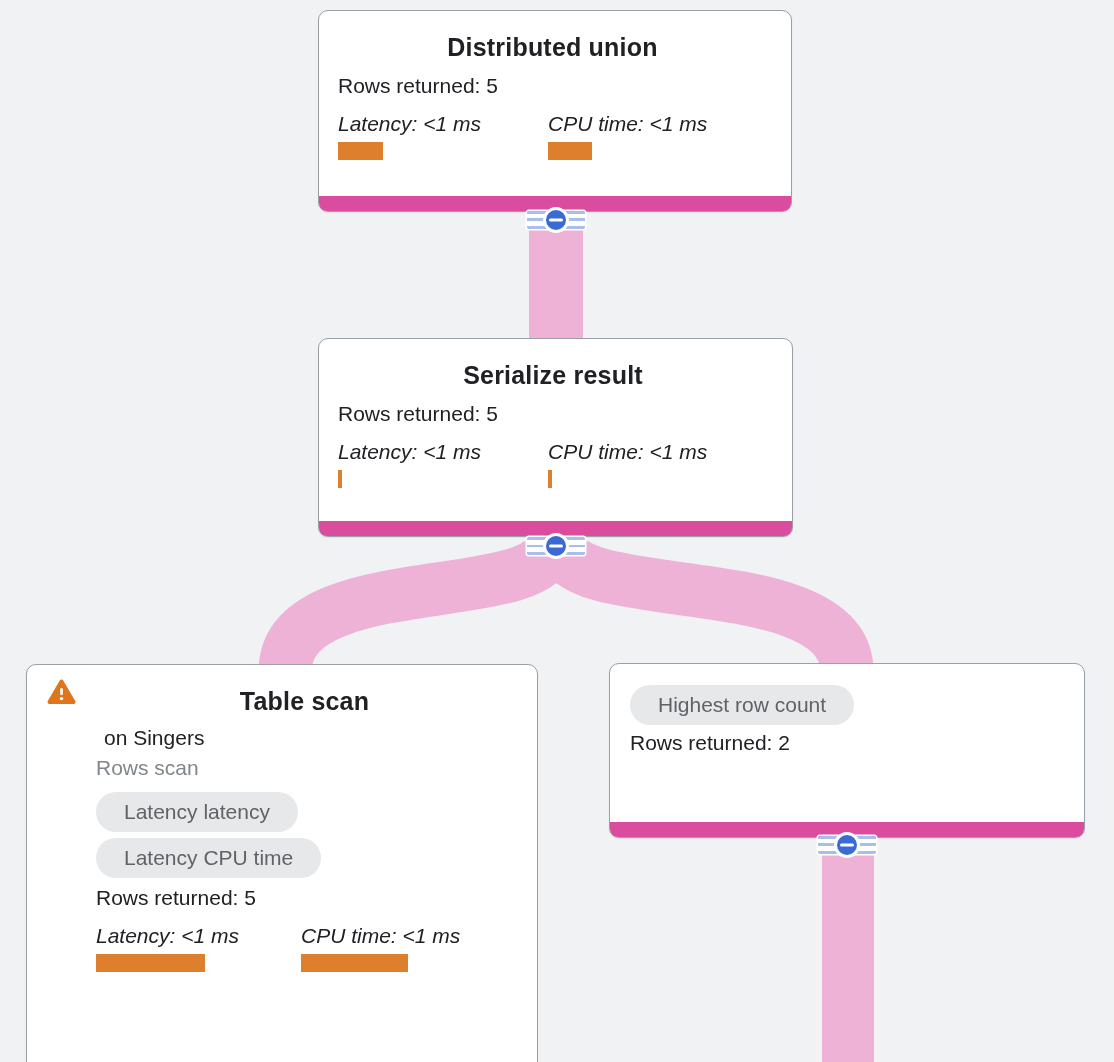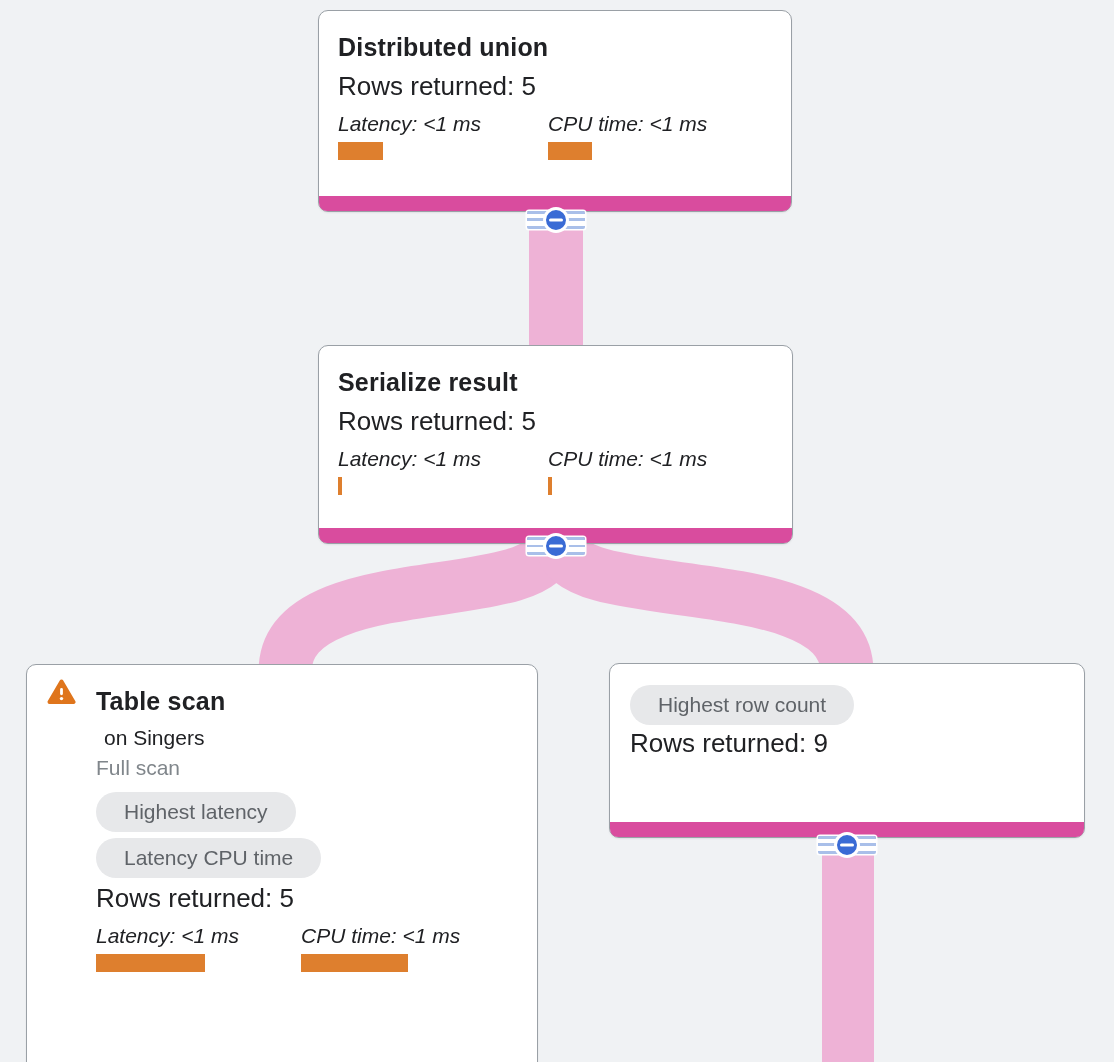--- a/index.html
+++ b/index.html
@@ -37,22 +37,23 @@
   }
   .accent-strip{
     position:absolute;left:0;right:0;bottom:0;height:15px;
     background:var(--accent-magenta);
     border-radius:0 0 8px 8px;
   }
   .n-title{
     font-size:25px;line-height:30px;font-weight:600;
     color:var(--text-primary);letter-spacing:.2px;
     margin-bottom:12px;
+    text-align:center;
   }
-  .n-rows{font-size:26px;line-height:24px;color:var(--text-primary);margin-bottom:14px;}
+  .n-rows{font-size:21px;line-height:24px;color:var(--text-primary);margin-bottom:14px;}
   .n-sub{font-size:21px;line-height:24px;color:var(--text-primary);margin-bottom:6px;margin-left:8px;}
   .n-note{font-size:21px;line-height:24px;color:var(--text-muted);margin-bottom:12px;}
   .badges{display:flex;flex-direction:column;align-items:flex-start;gap:6px;margin-bottom:8px;text-align:center;}
   .badge{
     height:40px;border-radius:20px;background:var(--badge-bg);
     color:var(--badge-text);font-size:21px;
     display:inline-flex;align-items:center;padding:0 28px;
   }
   .metrics{display:flex;font-style:italic;}
   .metric{width:210px;}
@@ -113,21 +114,21 @@
         <div class="m-bar" style="width: 45px;"></div>
       </div>
       <div class="metric">
         <div class="m-label">CPU time: &lt;1 ms</div>
         <div class="m-bar" style="width: 44px;"></div>
       </div>
     </div>
     <div class="accent-strip"></div>
   </div>
 
-  <div class="node" style="left:318px;top:345px;width:475px;height:199px">
+  <div class="node" style="left:318px;top:338px;width:475px;height:199px">
     <div class="n-title">Serialize result</div>
     <div class="n-rows">Rows returned: 5</div>
     <div class="metrics">
       <div class="metric">
         <div class="m-label">Latency: &lt;1 ms</div>
         <div class="m-bar" style="width: 4px;"></div>
       </div>
       <div class="metric">
         <div class="m-label">CPU time: &lt;1 ms</div>
         <div class="m-bar" style="width: 4px;"></div>
@@ -137,44 +138,44 @@
   </div>
 
   <div class="node node-table-scan" style="left:26px;top:664px;width:512px;height:436px">
     <svg class="warning" viewBox="0 0 29 26">
       <path d="M14.5 2.5 L26.5 23 H2.5 Z" fill="var(--warning-orange)" stroke="var(--warning-orange)" stroke-width="4" stroke-linejoin="round"></path>
       <rect x="13.1" y="9" width="2.8" height="7.2" rx="1.4" fill="#fff"></rect>
       <circle cx="14.5" cy="19.6" r="1.7" fill="#fff"></circle>
     </svg>
     <div class="n-title">Table scan</div>
     <div class="n-sub">on Singers</div>
-    <div class="n-note">Full scan</div>
+    <div class="n-note">Rows scan</div>
     <div class="badges">
-      <div class="badge">Highest latency</div>
+      <div class="badge">Latency latency</div>
       <div class="badge">Latency CPU time</div>
     </div>
     <div class="n-rows">Rows returned: 5</div>
     <div class="metrics">
       <div class="metric">
         <div class="m-label">Latency: &lt;1 ms</div>
         <div class="m-bar" style="width: 109px;"></div>
       </div>
       <div class="metric">
         <div class="m-label">CPU time: &lt;1 ms</div>
         <div class="m-bar" style="width: 107px;"></div>
       </div>
     </div>
     <div class="accent-strip"></div>
   </div>
 
   <div class="node node-array-subquery" style="left:609px;top:663px;width:476px;height:175px">
     <div class="badges">
       <div class="badge">Highest row count</div>
     </div>
-    <div class="n-rows">Rows returned: 9</div>
+    <div class="n-rows">Rows returned: 2</div>
     <div class="accent-strip"></div>
   </div>
 
   <div class="collapse" style="left:556px;top:220px">
     <div class="stripes"></div>
     <div class="circle"></div>
     <div class="minus"></div>
   </div>
   <div class="collapse" style="left:556px;top:546px">
     <div class="stripes"></div>

